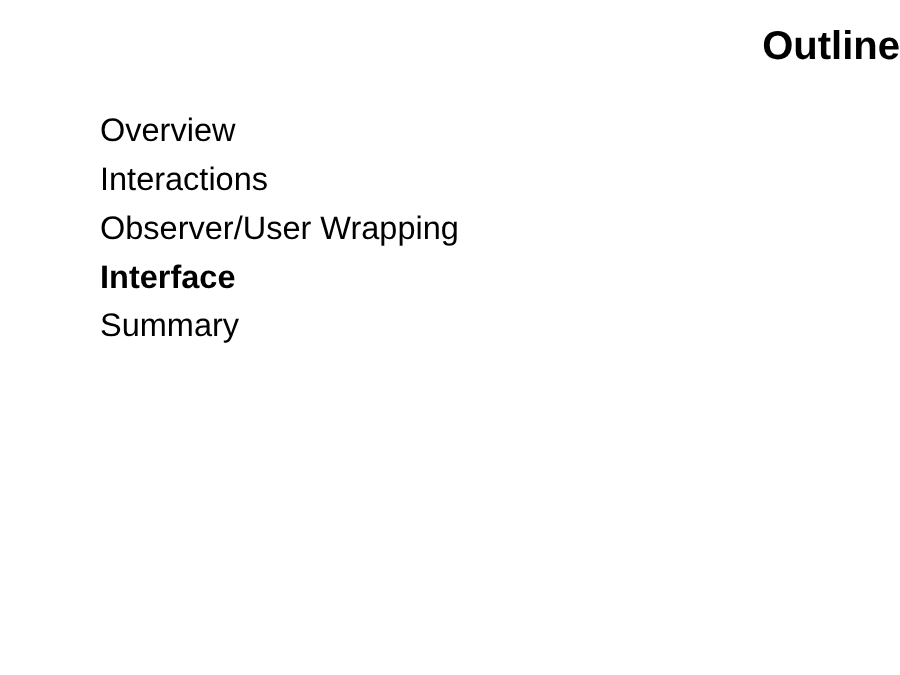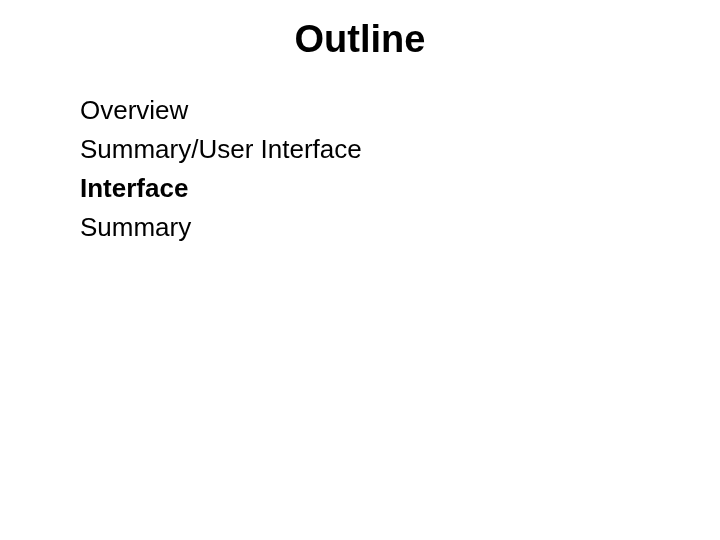--- a/index.html
+++ b/index.html
@@ -14,22 +14,22 @@
       font-family: Verdana, Tahoma, Geneva, sans-serif;
       color: #000000;
       overflow: hidden;
     }
     .slide {
       width: 100%;
       height: 100%;
       padding-top: 18px;
     }
     .title {
-      text-align: center;
-      font-size: 38px;
+      text-align: right;
+      font-size: 32px;
       font-weight: bold;
       margin-bottom: 30px;
     }
     .outline-list {
       list-style: none;
       padding-left: 80px;
     }
     .outline-list li {
       font-size: 26px;
       line-height: 1.5;
@@ -39,17 +39,18 @@
       font-weight: bold;
     }
   </style>
 </head>
 <body>
 
 <div class="slide">
   <h1 class="title">Outline</h1>
   <ul class="outline-list">
     <li>Overview</li>
-    <li>Summary/User Interface</li>
+    <li>Interactions</li>
+    <li>Observer/User Wrapping</li>
     <li class="bold">Interface</li>
     <li>Summary</li>
   </ul>
 </div>
 
 </body></html>

